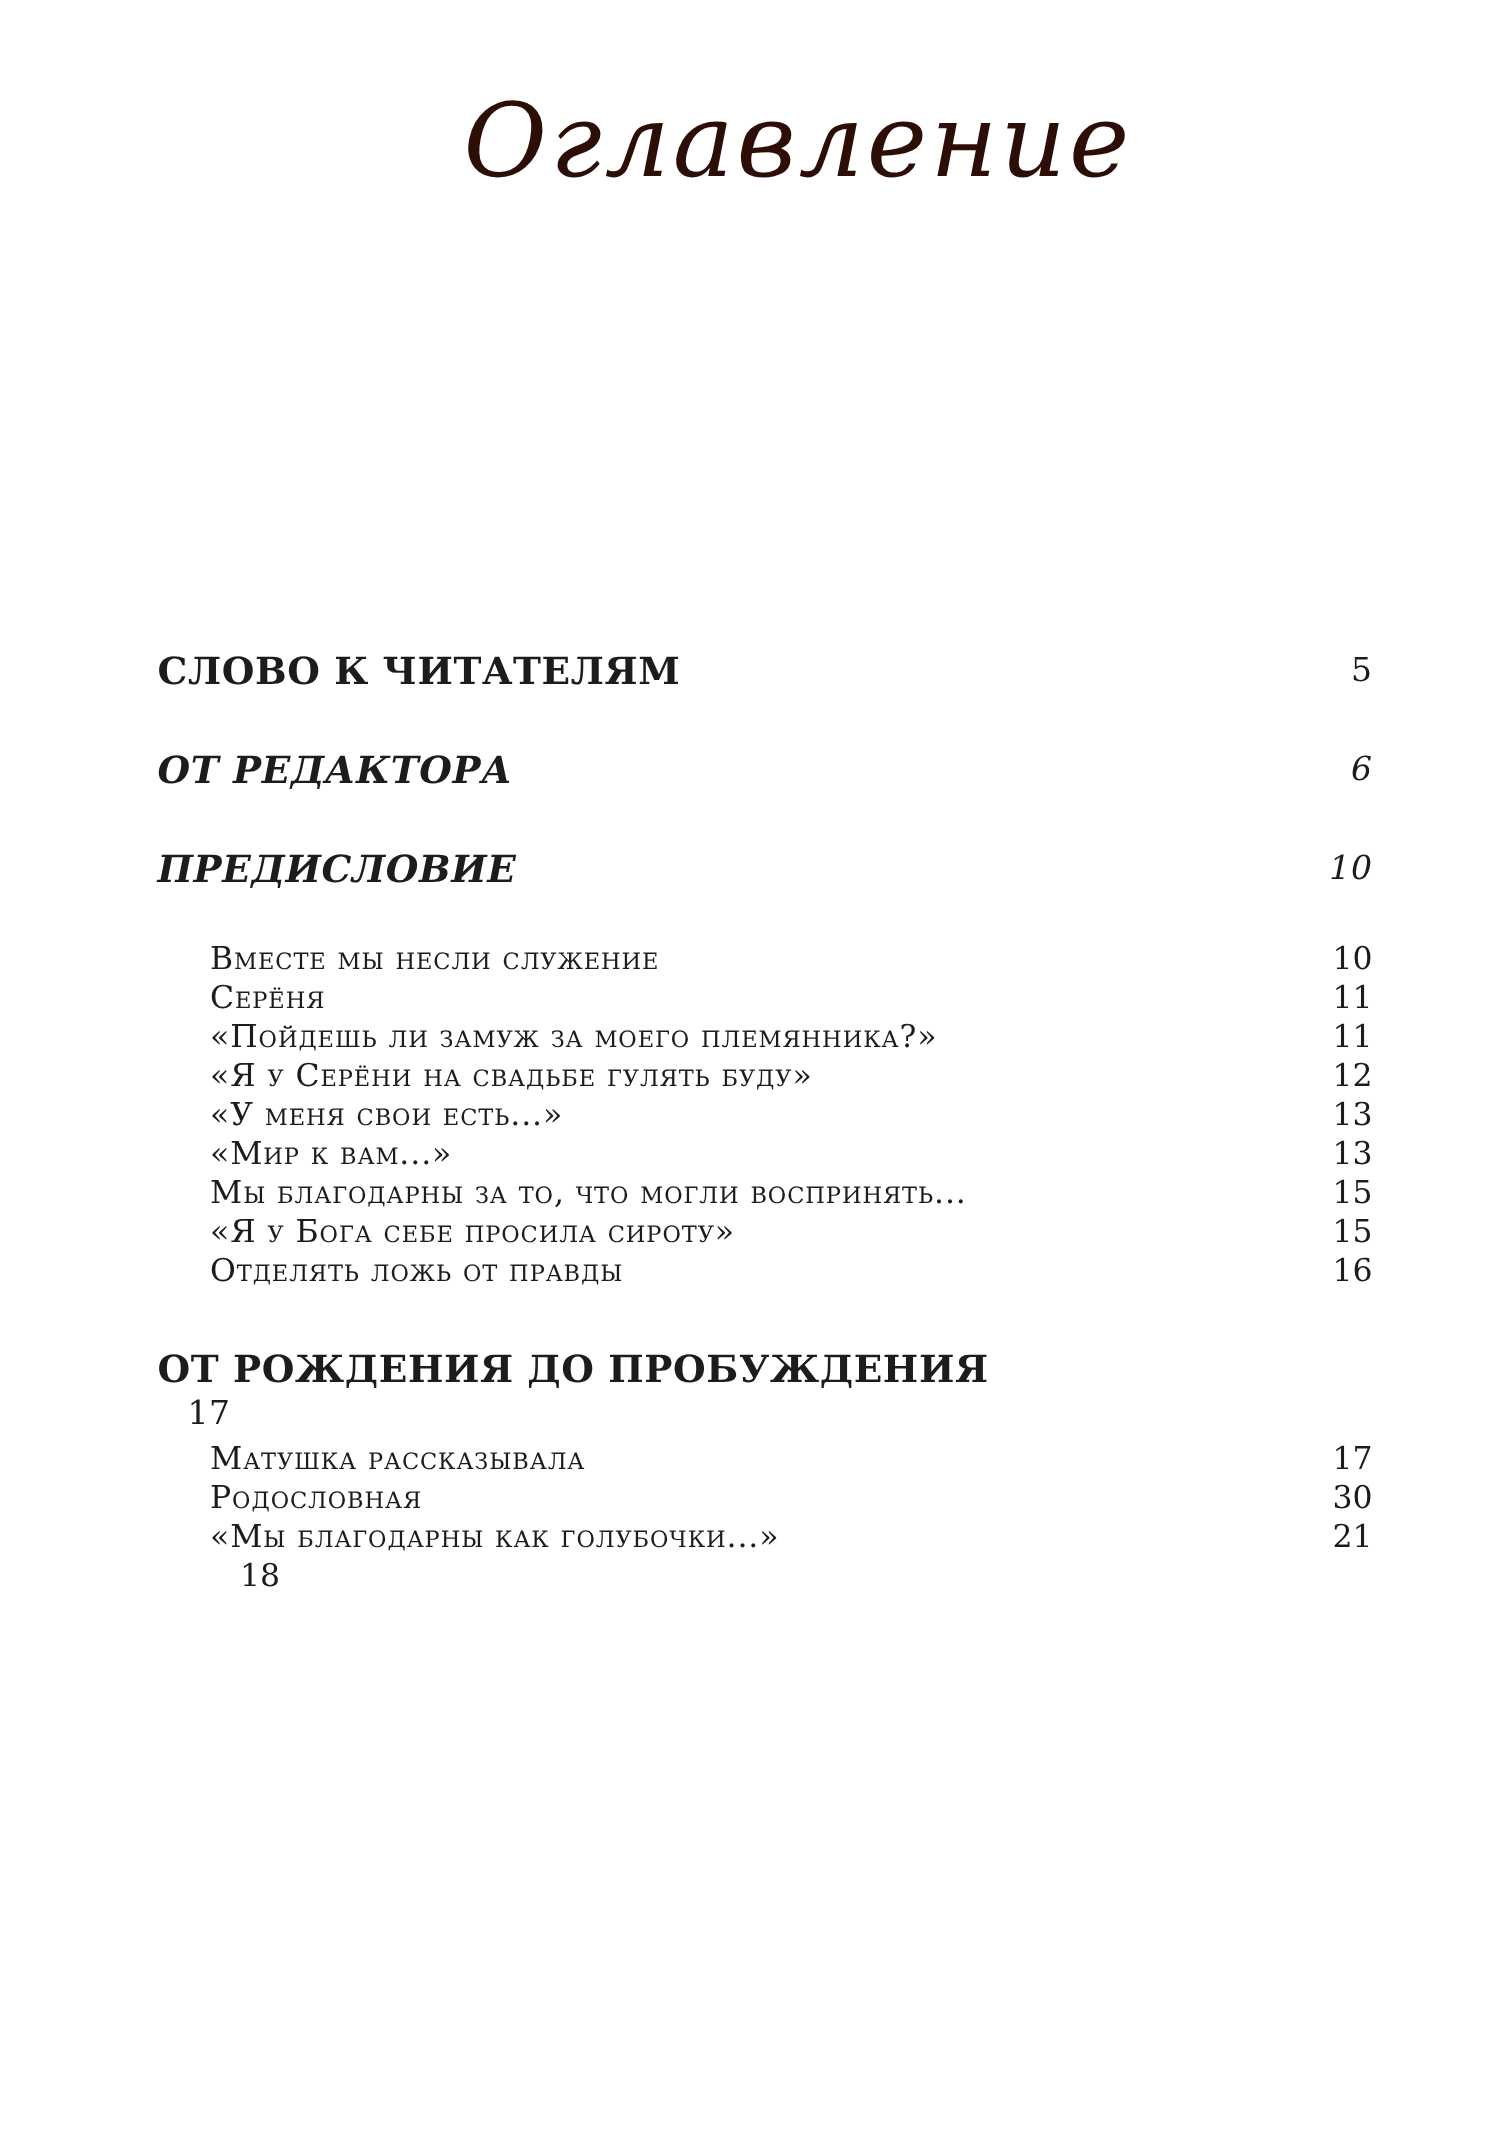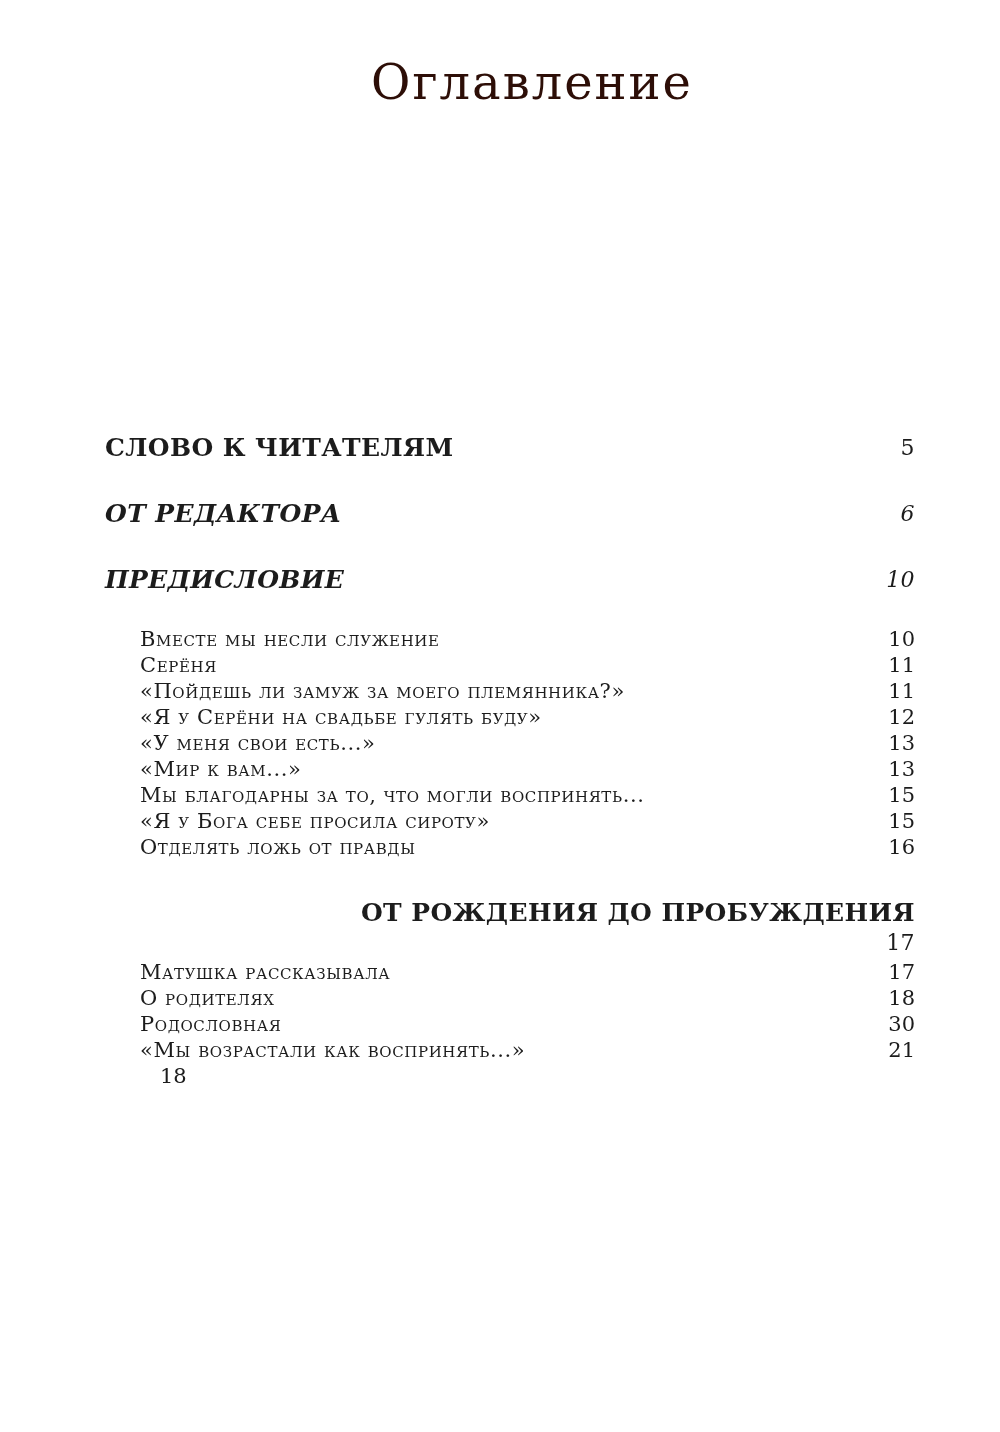--- a/index.html
+++ b/index.html
@@ -17,36 +17,37 @@
     position: relative;
   }
   .title-wrap {
     position: absolute;
     top: 52px; left: 0; right: 0;
     text-align: center;
     padding-left: 64px;
   }
   .book-title {
     font-family: "DejaVu Serif", serif;
+    font-style: italic;
     font-weight: 400;
-    font-size: 48px;
+    font-size: 68px;
     line-height: 1.25;
     color: var(--title-color);
     letter-spacing: 2px;
   }
   .toc {
     position: absolute;
     top: 433px;
     left: 105px;
     right: 85px;
   }
   .row {
     display: flex;
     justify-content: space-between;
-    align-items: flex-end;
+    align-items: flex-start;
   }
   .row .label { white-space: nowrap; }
   .row .pageno {
     font-family: "DejaVu Serif", serif;
     font-weight: 400;
     font-size: 21px;
     flex: 0 0 auto;
     padding-left: 20px;
   }
   .row.heading {
@@ -131,27 +132,23 @@
     </div>
     <div class="row heading">
       <span class="label">ОТ РОЖДЕНИЯ ДО ПРОБУЖДЕНИЯ</span>
       <span class="pageno">17</span>
     </div>
     <div class="row sub">
       <span class="label">Матушка рассказывала</span>
       <span class="pageno">17</span>
     </div>
     <div class="row sub">
-      <span class="label">О родителях</span>
-      <span class="pageno">18</span>
-    </div>
-    <div class="row sub">
       <span class="label">Родословная</span>
       <span class="pageno">30</span>
     </div>
     <div class="row sub">
-      <span class="label">«Мы возрастали как воспринять...»</span>
+      <span class="label">«Мы благодарны как голубочки...»</span>
       <span class="pageno">21</span>
     </div>
     <div class="row sub">
       <span class="pageno">18</span>
     </div>
   </main>
 
 </body></html>

